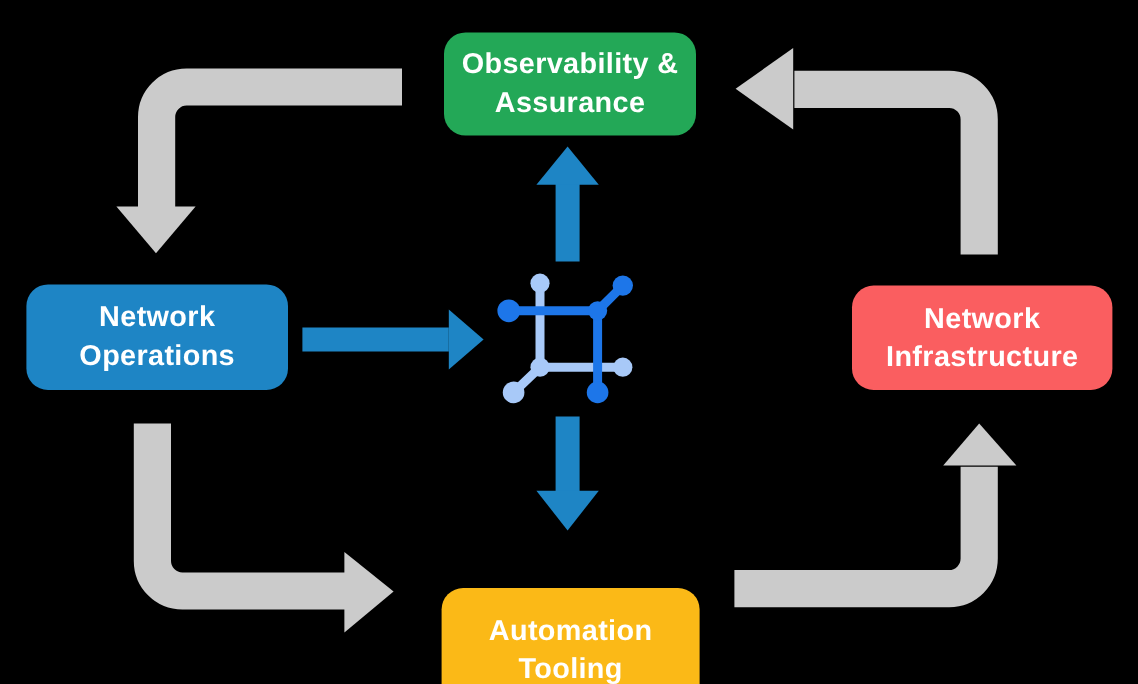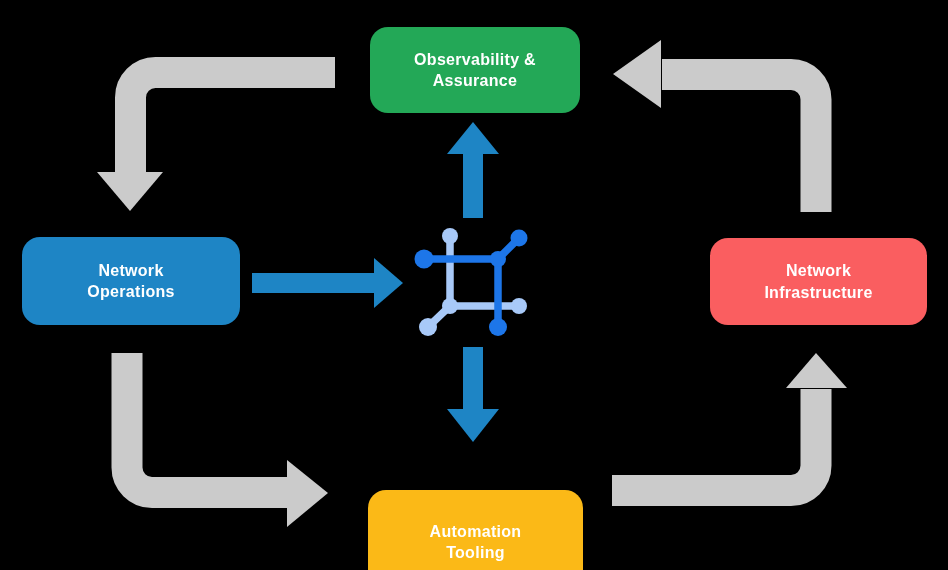--- a/index.html
+++ b/index.html
@@ -23,21 +23,21 @@
     height: 570px;
   }
   .node {
     position: absolute;
     display: flex;
     align-items: center;
     justify-content: center;
     text-align: center;
     color: #ffffff;
     border-radius: 18px;
-    font-size: 16px;
+    font-size: 24px;
     font-weight: bold;
     letter-spacing: 0.3px;
     line-height: 1.32;
     white-space: pre-line;
     z-index: 2;
   }
   .node-observability { left: 370px; top: 27px;  width: 210px; height: 86px; }
   .node-operations    { left: 22px;  top: 237px; width: 218px; height: 88px; }
   .node-infrastructure{ left: 710px; top: 238px; width: 217px; height: 87px; }
   .node-automation    { left: 368px; top: 451px; width: 215px; height: 104px; margin-top: 39px; }

